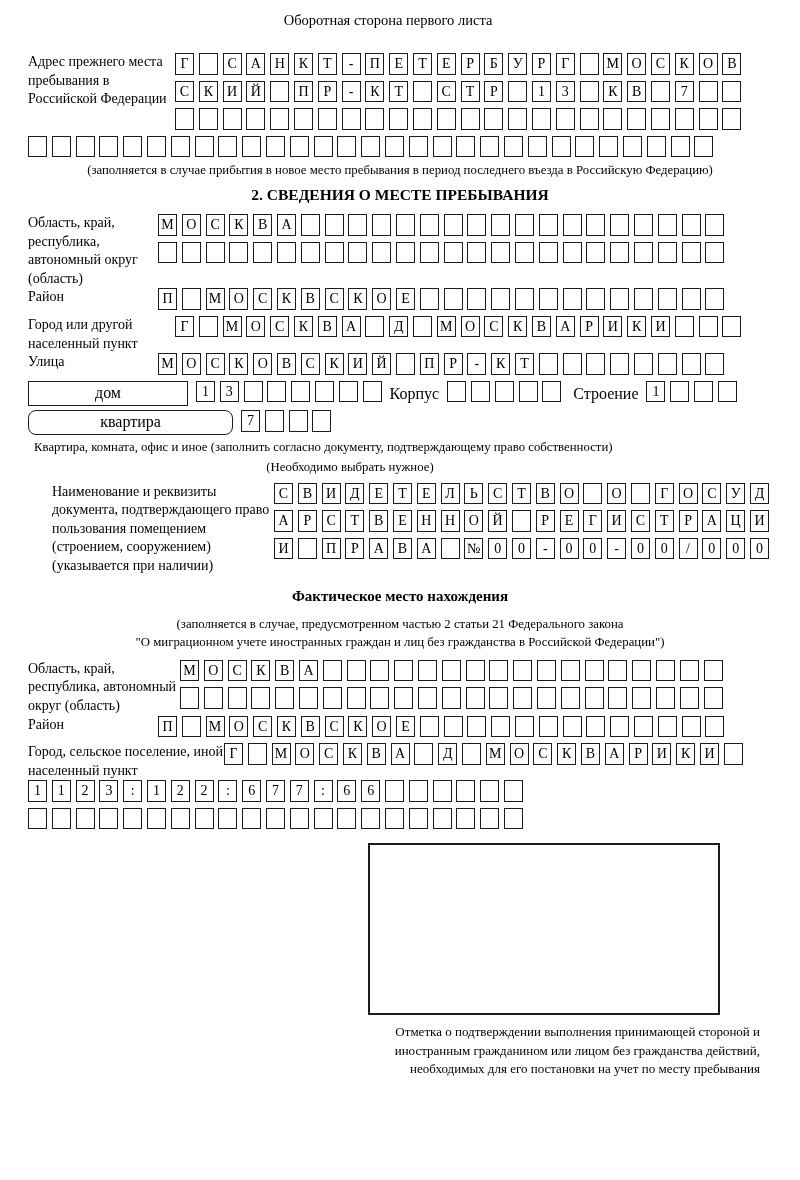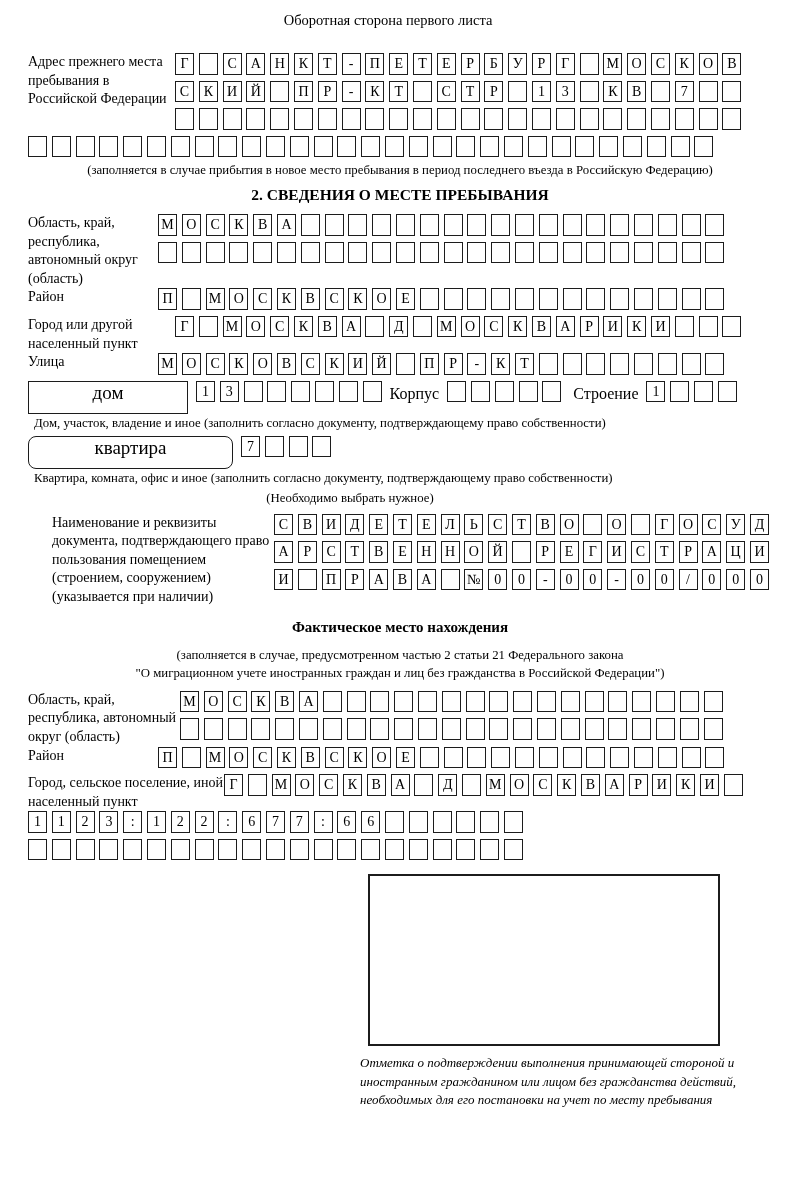--- a/index.html
+++ b/index.html
@@ -31,22 +31,22 @@
     flex: 0 0 19px; width: 19px; height: 21.5px;
     border: 1.6px solid #1c1c1c;
     text-align: center; font-size: 14px; line-height: 19px;
   }
 
   .note { font-size: 12.8px; text-align: center; margin: 0 0 4px 0; }
   .caption { font-size: 12.8px; margin: 0 0 5px 6px; }
   .sec-title { font-size: 15.5px; font-weight: bold; text-align: center; margin: 8px 0 10px 0; }
 
   .widebox {
-    height: 33px; border: 1.7px solid #1c1c1c;
-    text-align: center; font-size: 19px; line-height: 22px; flex-shrink: 0;
+    height: 25px; border: 1.7px solid #1c1c1c;
+    text-align: center; font-size: 16px; line-height: 22px; flex-shrink: 0;
   }
   .dom-box { width: 160px; }
   .kv-box  { width: 205px; border-radius: 8px; }
   .inline-lbl { font-size: 16px; line-height: 25px; flex-shrink: 0; }
 
   .chk {
     width: 21px; height: 25px; border: 1.7px solid #1c1c1c; flex-shrink: 0;
     text-align: center; font-size: 14.5px; line-height: 23px;
   }
   .stay-row { display: flex; align-items: center; margin: 3px 0 2px 0; }
@@ -55,21 +55,21 @@
 
   .fact-title { font-size: 15px; font-weight: bold; text-align: center; margin: 12px 0 10px 0; }
   .fact-note { font-size: 12.8px; text-align: center; line-height: 1.45; margin-bottom: 8px; }
 
   .stamp-box {
     margin: 8px 0 8px 340px; width: 352px; height: 172px;
     border: 2px solid #1c1c1c;
   }
   .stamp-caption {
     margin-left: 332px; width: 400px;
-    text-align: left; font-size: 13px; line-height: 1.4; font-style: italic;
+    text-align: right; font-size: 13px; line-height: 1.4;
   }
 
   .mb2 { margin-bottom: 2px; }
   .gap8 { margin-left: 8px; } .gap12 { margin-left: 12px; } .gap42 { margin-left: 42px; }
   .gap16 { margin-left: 16px; } .gap48 { margin-left: 48px; } .gap22 { margin-left: 22px; }
 </style>
 </head>
 <body>
 
 <div class="page">
@@ -363,21 +363,20 @@
         <span class="cell"></span>
       </div>
     <div class="inline-lbl gap12">Строение</div>
     <div class="cells gap8">
         <span class="cell">1</span>
         <span class="cell"></span>
         <span class="cell"></span>
         <span class="cell"></span>
       </div>
   </div>
-  <div class="caption">Дом, участок, владение и иное (заполнить согласно документу, подтверждающему право собственности)</div>
 
   <div class="frow mb2">
     <div class="widebox kv-box">квартира</div>
     <div class="cells gap8">
         <span class="cell">7</span>
         <span class="cell"></span>
         <span class="cell"></span>
         <span class="cell"></span>
       </div>
   </div>

